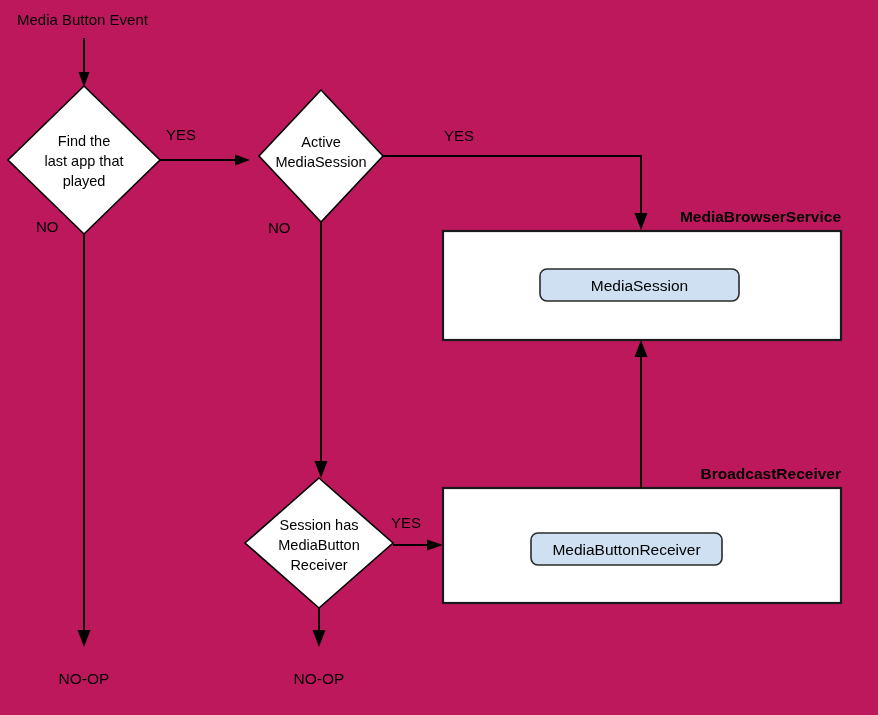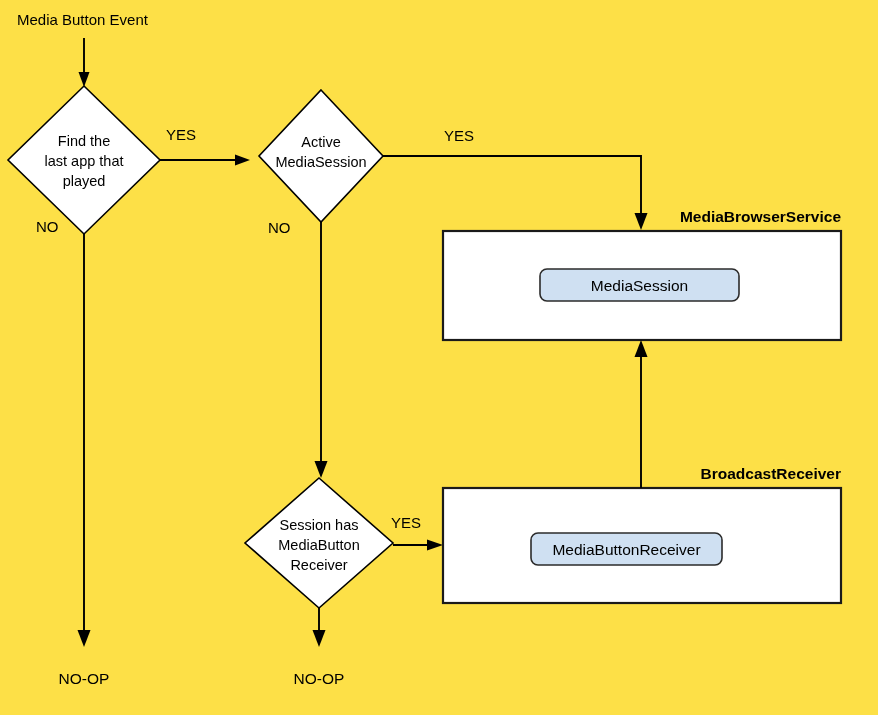--- a/index.html
+++ b/index.html
@@ -10,21 +10,21 @@
   body {
     width: 878px;
     height: 715px;
     font-family: "Liberation Sans", sans-serif;
     overflow: hidden;
   }
   #diagram-root {
     position: relative;
     width: 878px;
     height: 715px;
-    background: #fde047;
+    background: #be185d;
   }
   svg.flow {
     position: absolute;
     top: 0;
     left: 0;
     width: 878px;
     height: 715px;
   }
   .diamond {
     fill: #ffffff;

